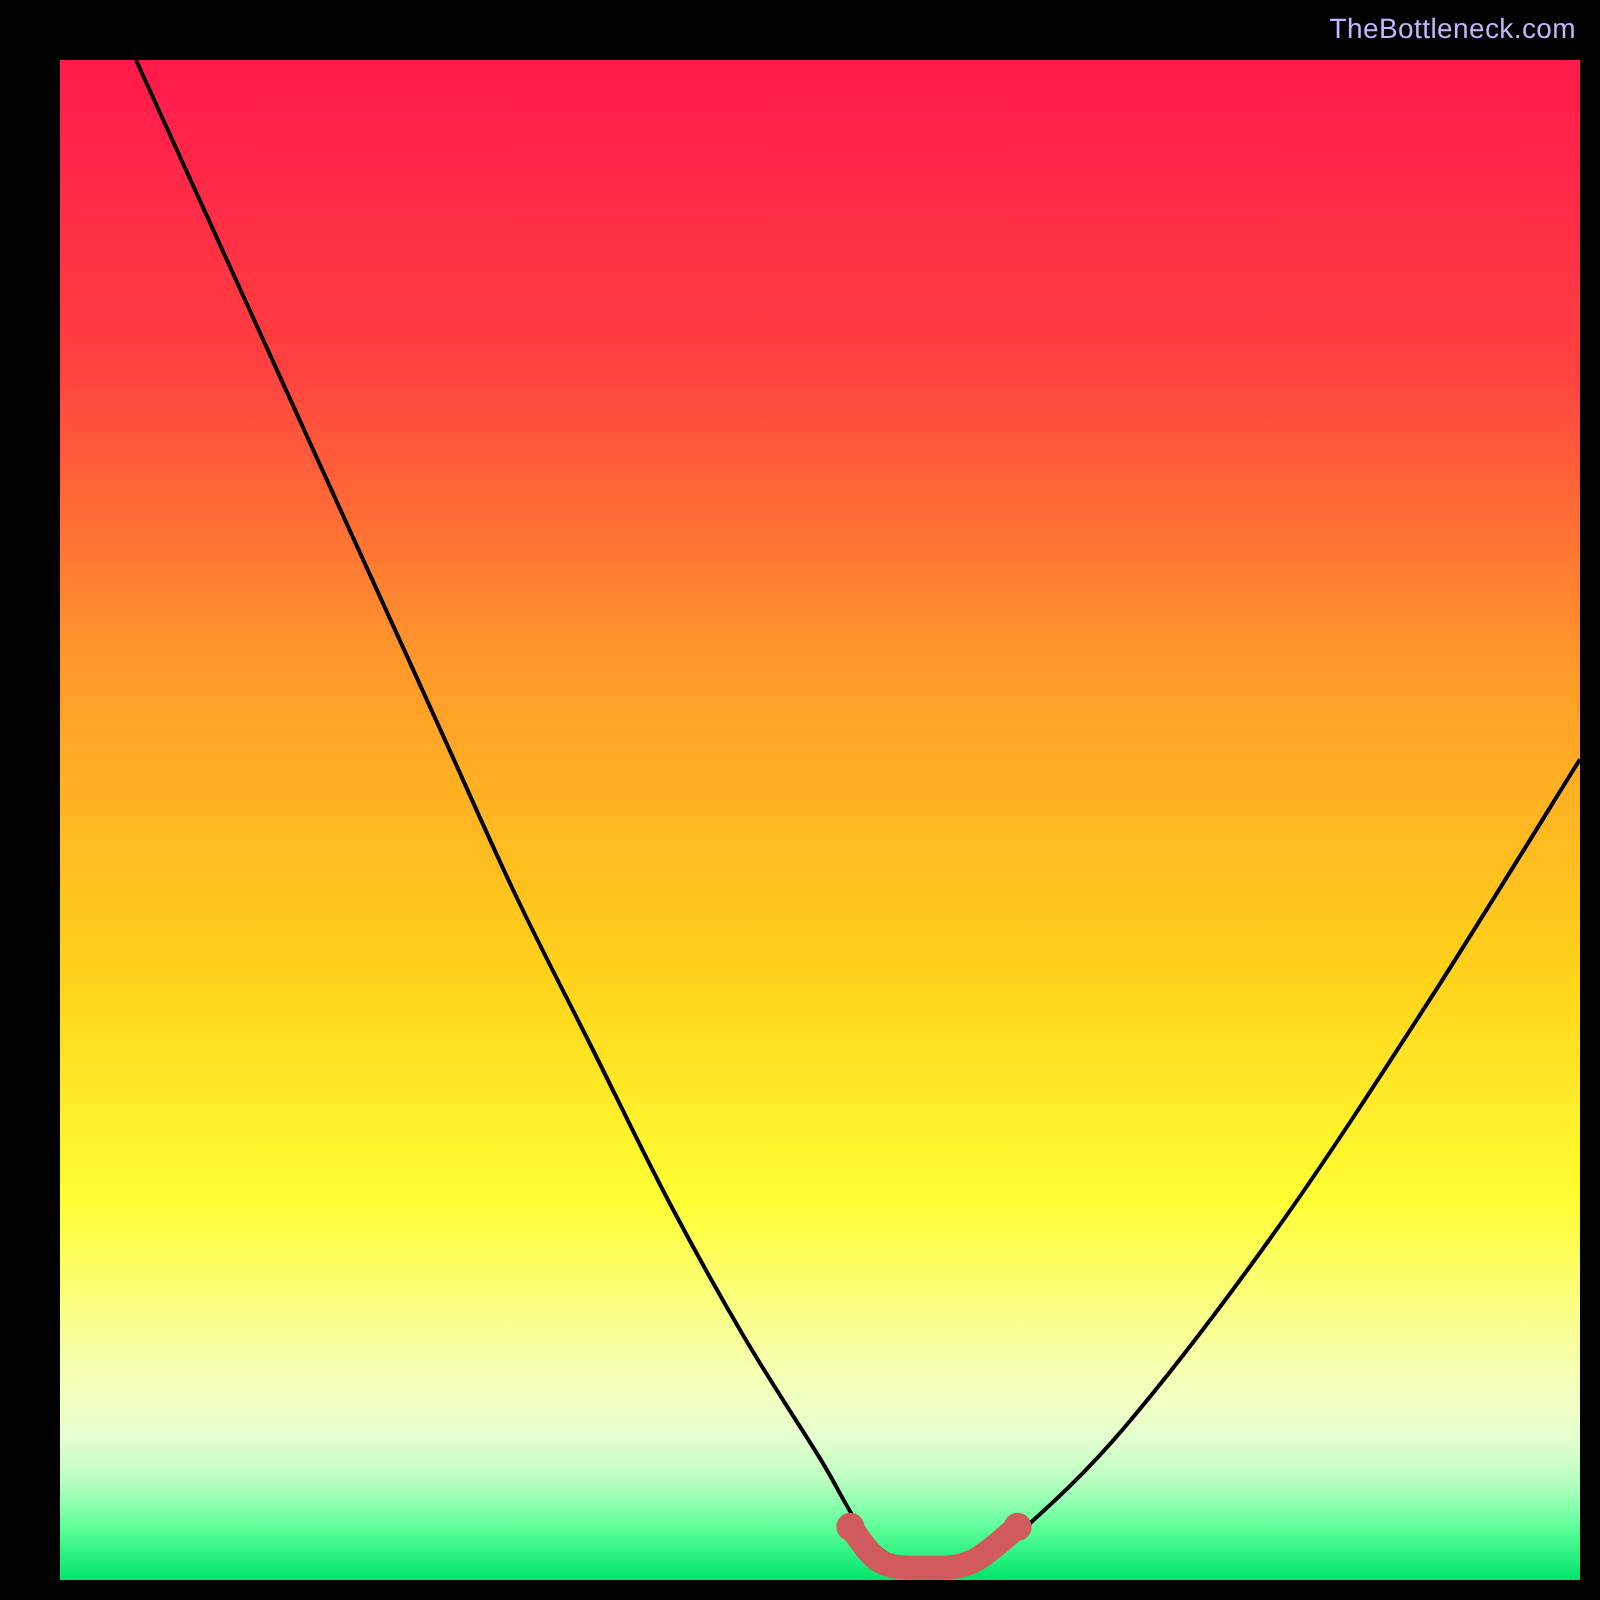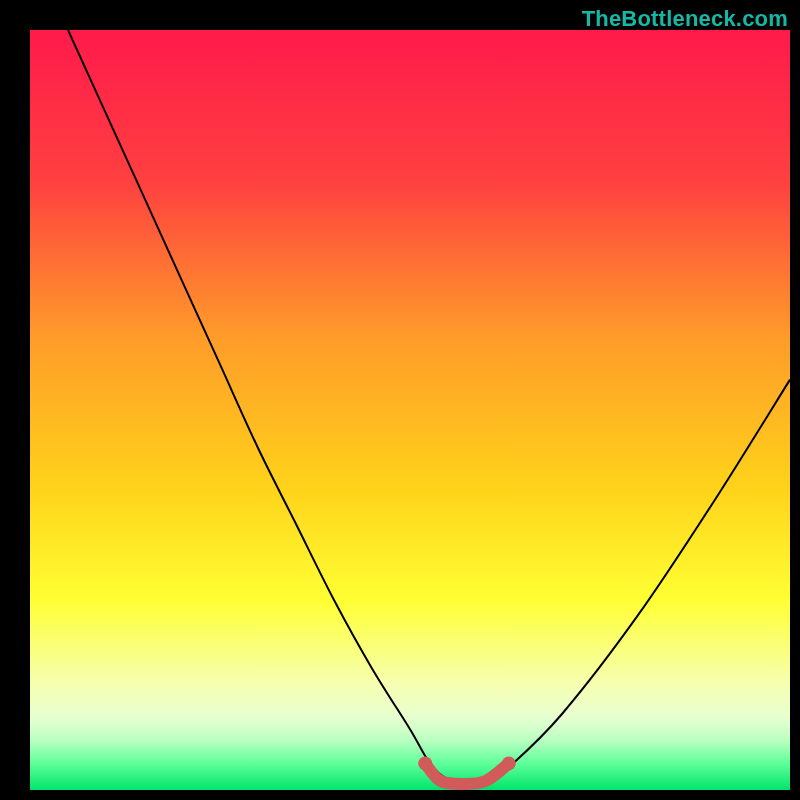--- a/index.html
+++ b/index.html
@@ -16,23 +16,23 @@
     top: 0;
     width: 800px;
     height: 800px;
     background: #000;
   }
   .watermark {
     position: absolute;
     top: 6px;
     right: 12px;
     font-family: Arial, Helvetica, sans-serif;
-    font-size: 22px;
-    font-weight: 700;
-    color: #14b8a6;
+    font-size: 14px;
+    font-weight: 400;
+    color: #c4b5fd;
     letter-spacing: 0.2px;
   }
   svg {
     position: absolute;
     left: 0;
     top: 0;
   }
 </style>
 </head>
 <body>

